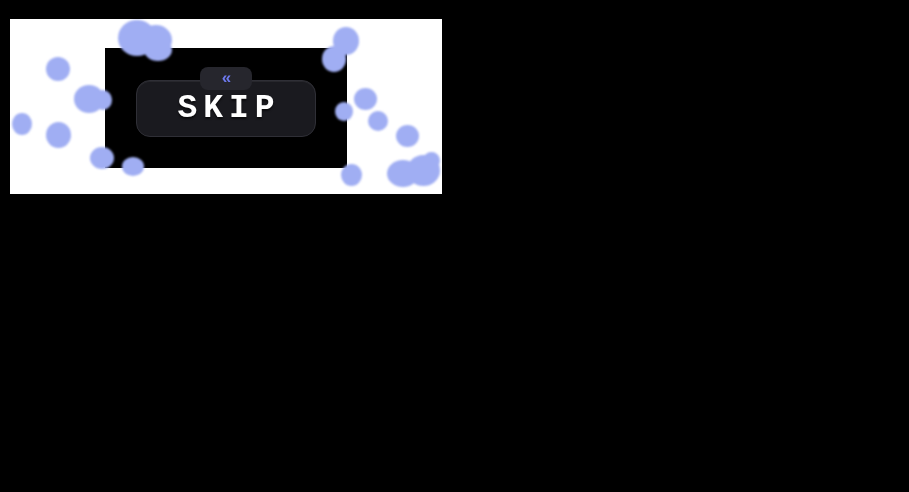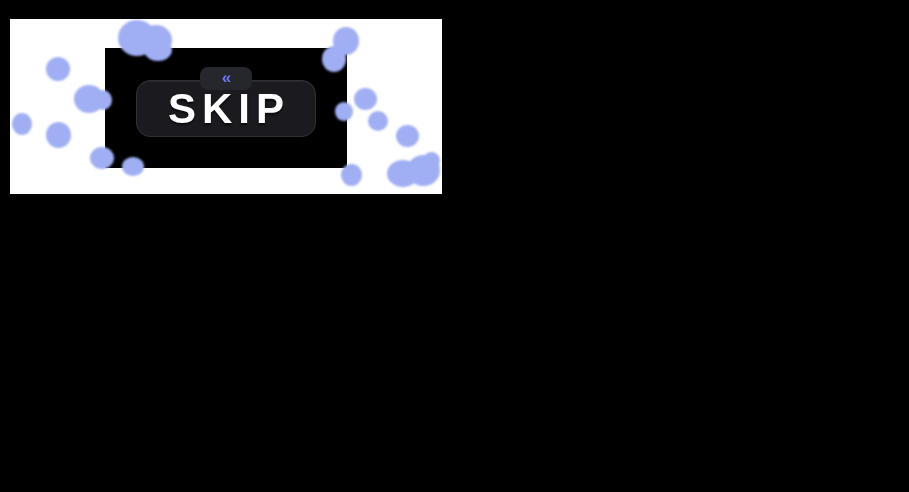--- a/index.html
+++ b/index.html
@@ -62,23 +62,23 @@
     width: 180px; height: 57px;
     background: var(--btn-bg);
     border: 1px solid var(--btn-border);
     border-radius: 14px;
     box-shadow: inset 0 1px 0 rgba(255,255,255,0.06), 0 3px 6px rgba(0,0,0,0.55);
     display: flex; align-items: center; justify-content: center;
     z-index: 2;
     cursor: pointer;
   }
   .skip-label {
-    font-family: Liberation Sans, sans-serif;
+    font-family: Liberation Mono, monospace;
     font-weight: bold;
-    font-size: 42px;
+    font-size: 33px;
     letter-spacing: 6px;
     text-indent: 6px;
     color: var(--btn-text);
     text-shadow: 0 2px 2px rgba(0,0,0,0.6);
     user-select: none;
   }
   .blob-layer {
     position: absolute;
     inset: 0;
     z-index: 5;

